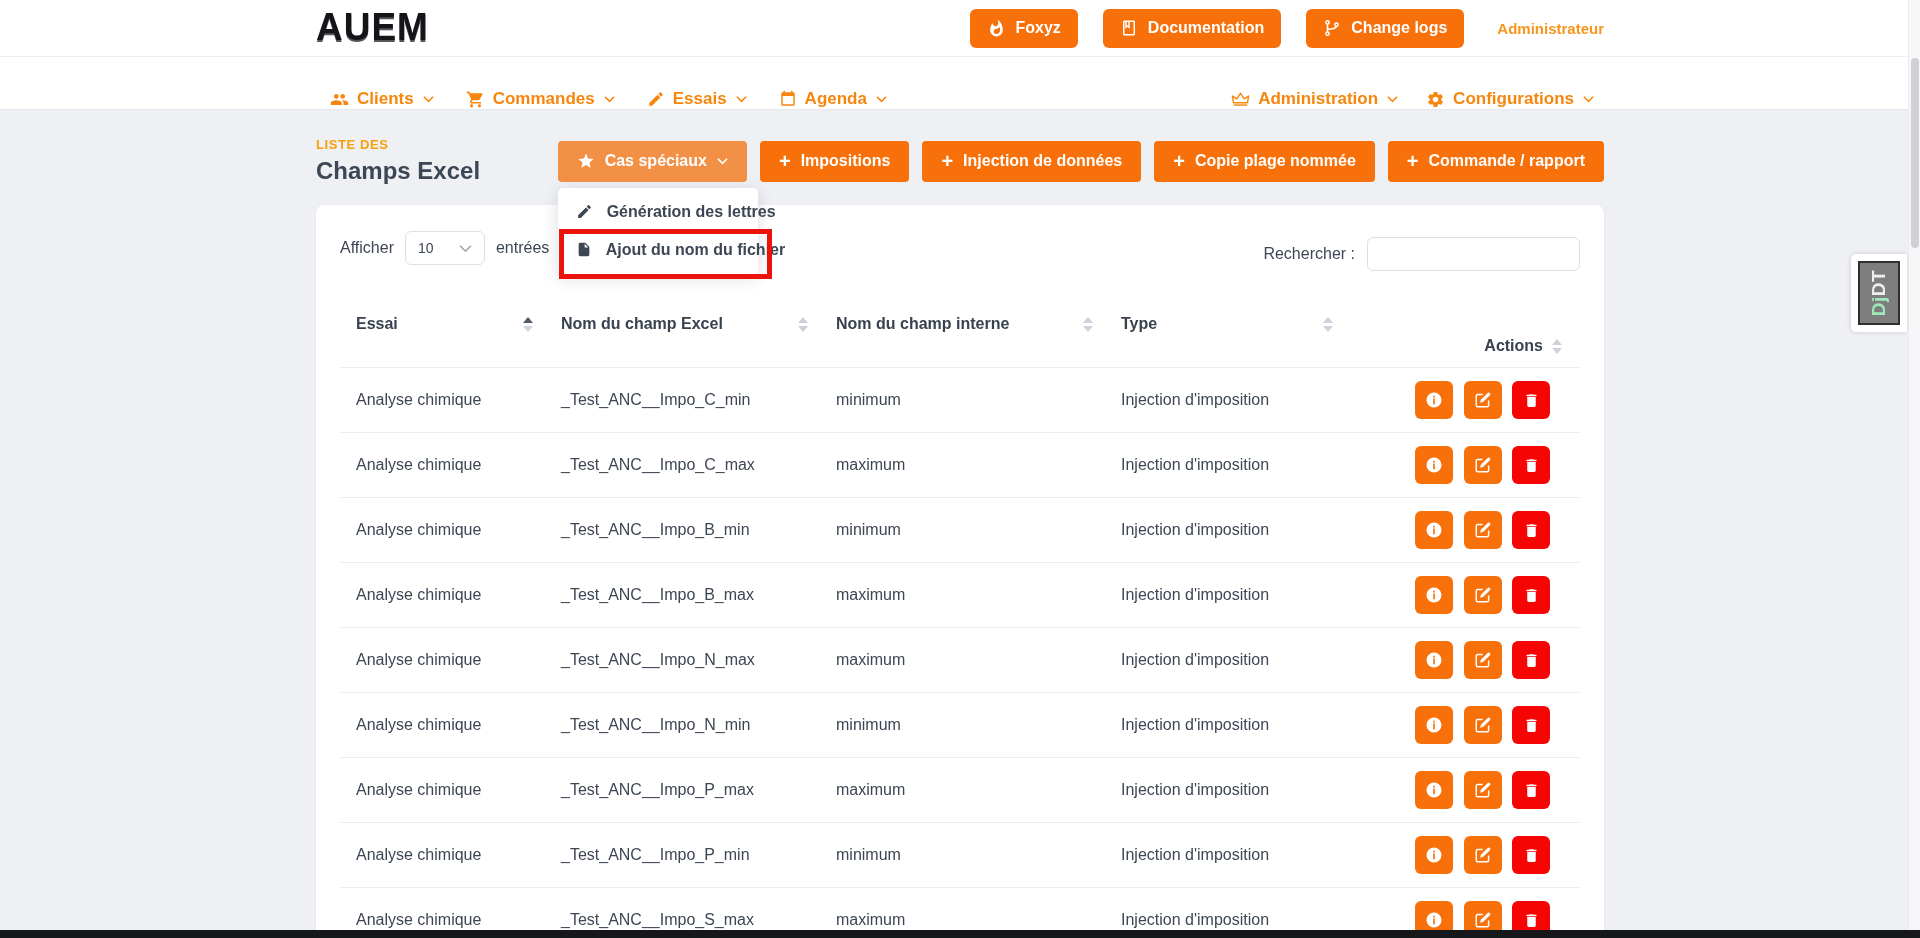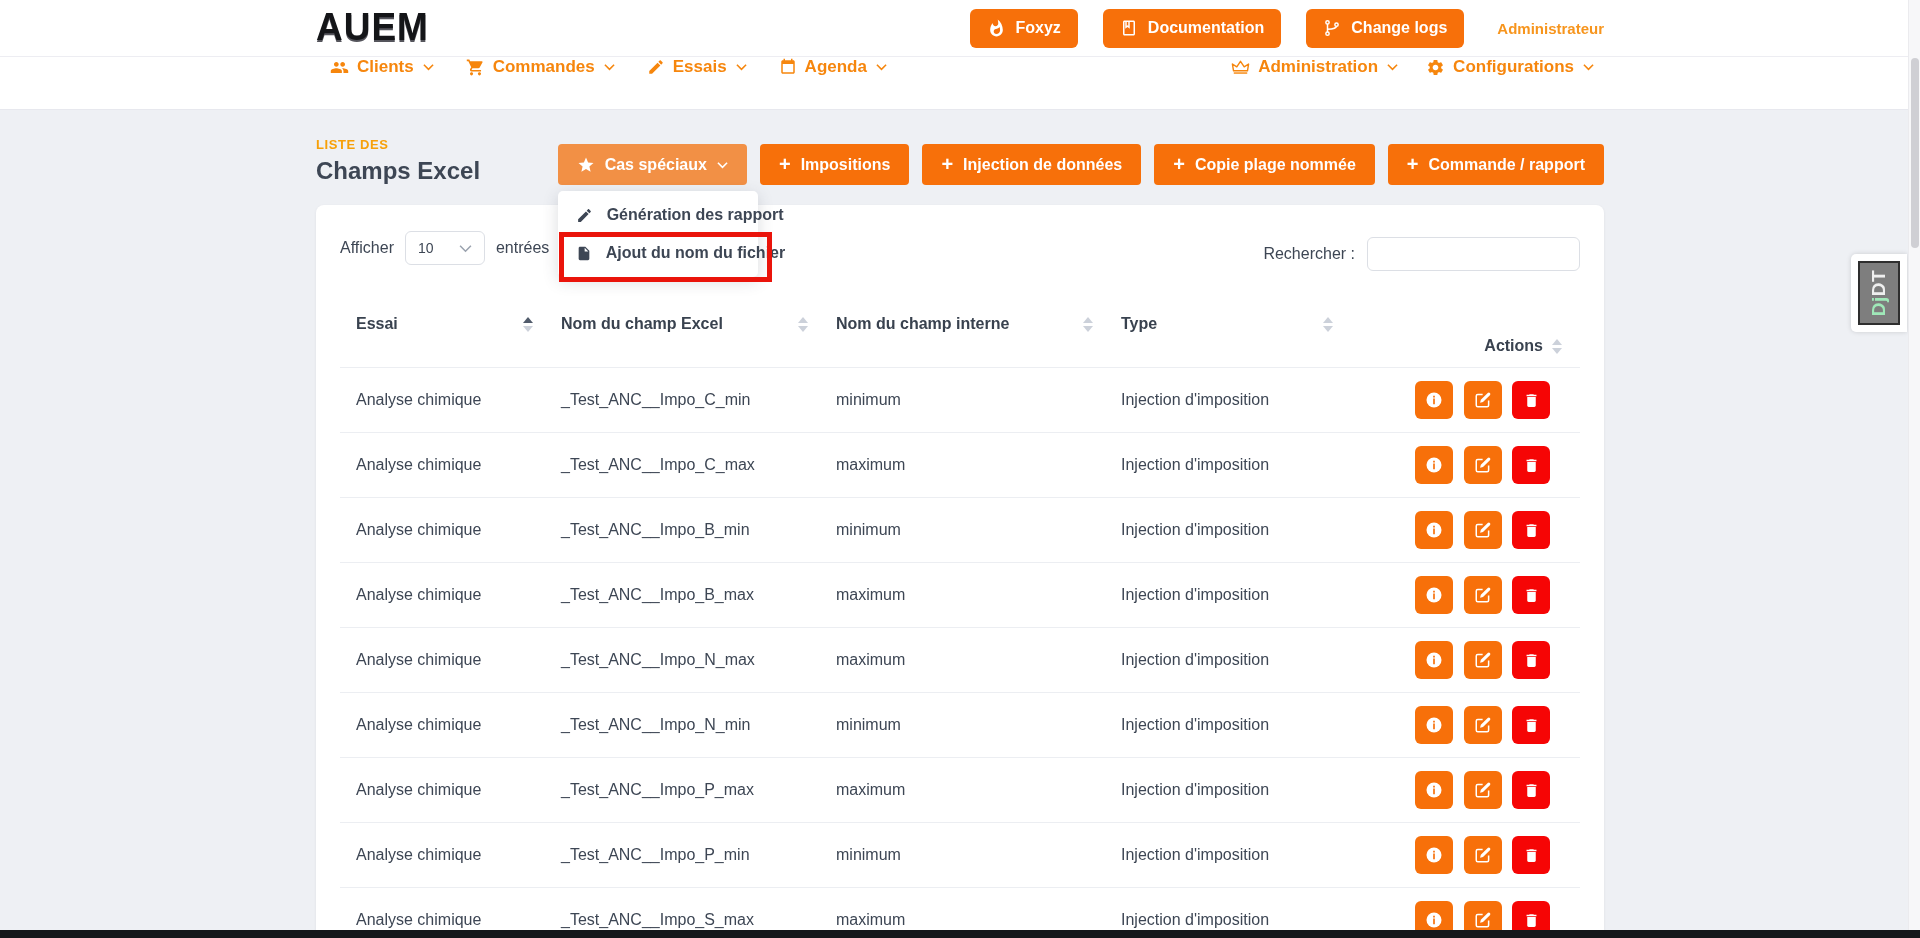--- a/index.html
+++ b/index.html
@@ -22,30 +22,30 @@
     height:39px; padding:0 17px; background:#f7700a; color:#fff; border:none;
     border-radius:6px; font-size:16px; font-weight:700; display:flex; align-items:center;
     gap:10px; font-family:inherit; cursor:pointer;margin-left:16px;
   }
   .hbtn svg{ flex:0 0 auto; }
   .role{ color:#f7951d; font-size:15px; margin-left:24px; font-weight:600; }
 
   
   nav{
     height:53px; background:#fff; border-bottom:1px solid #e7e8ee;
-    display:flex; align-items:flex-start; padding:0 326px 0 330px;
+    display:flex; align-items:flex-end; padding:0 326px 0 330px;
   }
   .nav-left{ display:flex; gap:32px; }
   .nav-right{ margin-left:auto; display:flex; gap:28px; }
   .nav-item{ display:flex; align-items:center; gap:8px; color:#f6860d; font-size:17px; font-weight:600; cursor:pointer; }
   .nav-item .chev{ margin-left:1px; }
 
   
   main{ padding:27px 316px 0; }
-  .page-head{ display:flex; align-items:flex-end; }
+  .page-head{ display:flex; align-items:center; }
   .eyebrow{ color:#f7a009; font-size:13px; font-weight:700; letter-spacing:.6px; }
   h1{ font-size:24px; color:#3d4654; font-weight:700; margin-top:5px; }
   .toolbar{ margin-left:auto; display:flex; gap:13px; }
   .tb-repeat{ display:contents; }
   .btn{
     height:41px; border-radius:4px; border:none; color:#fff; font-size:16px; font-weight:600;
     display:flex; align-items:center; gap:10px; padding:16px 19px; font-family:inherit; cursor:pointer;
     white-space:nowrap;
   }
   .btn.orange{ background:#f7700a; }
@@ -266,21 +266,21 @@
                 </svg>
               </span>
           </button>
           <div class="dropdown">
             <div class="dd-item">
               <span>
                   <svg width="17" height="17" viewBox="0 0 24 24" fill="#3d4654">
                     <path d="M3 17.25V21h3.75L17.81 9.94l-3.75-3.75L3 17.25zM20.71 7.04c.39-.39.39-1.02 0-1.41l-2.34-2.34c-.39-.39-1.02-.39-1.41 0l-1.83 1.83 3.75 3.75 1.83-1.83z"></path>
                   </svg>
                 </span>
-              <span>Génération des rapport</span>
+              <span>Génération des lettres</span>
             </div>
             <div class="dd-item">
               <span>
                   <svg width="16" height="17" viewBox="0 0 24 24" fill="#3d4654">
                     <path d="M6 2c-1.1 0-1.99.9-1.99 2L4 20c0 1.1.89 2 2 2h12c1.1 0 2-.9 2-2V8l-6-6H6zm7 7V3.5L18.5 9H13z"></path>
                   </svg>
                 </span>
               <span>Ajout du nom du fichier</span>
             </div>
             <div class="red-box"></div>

